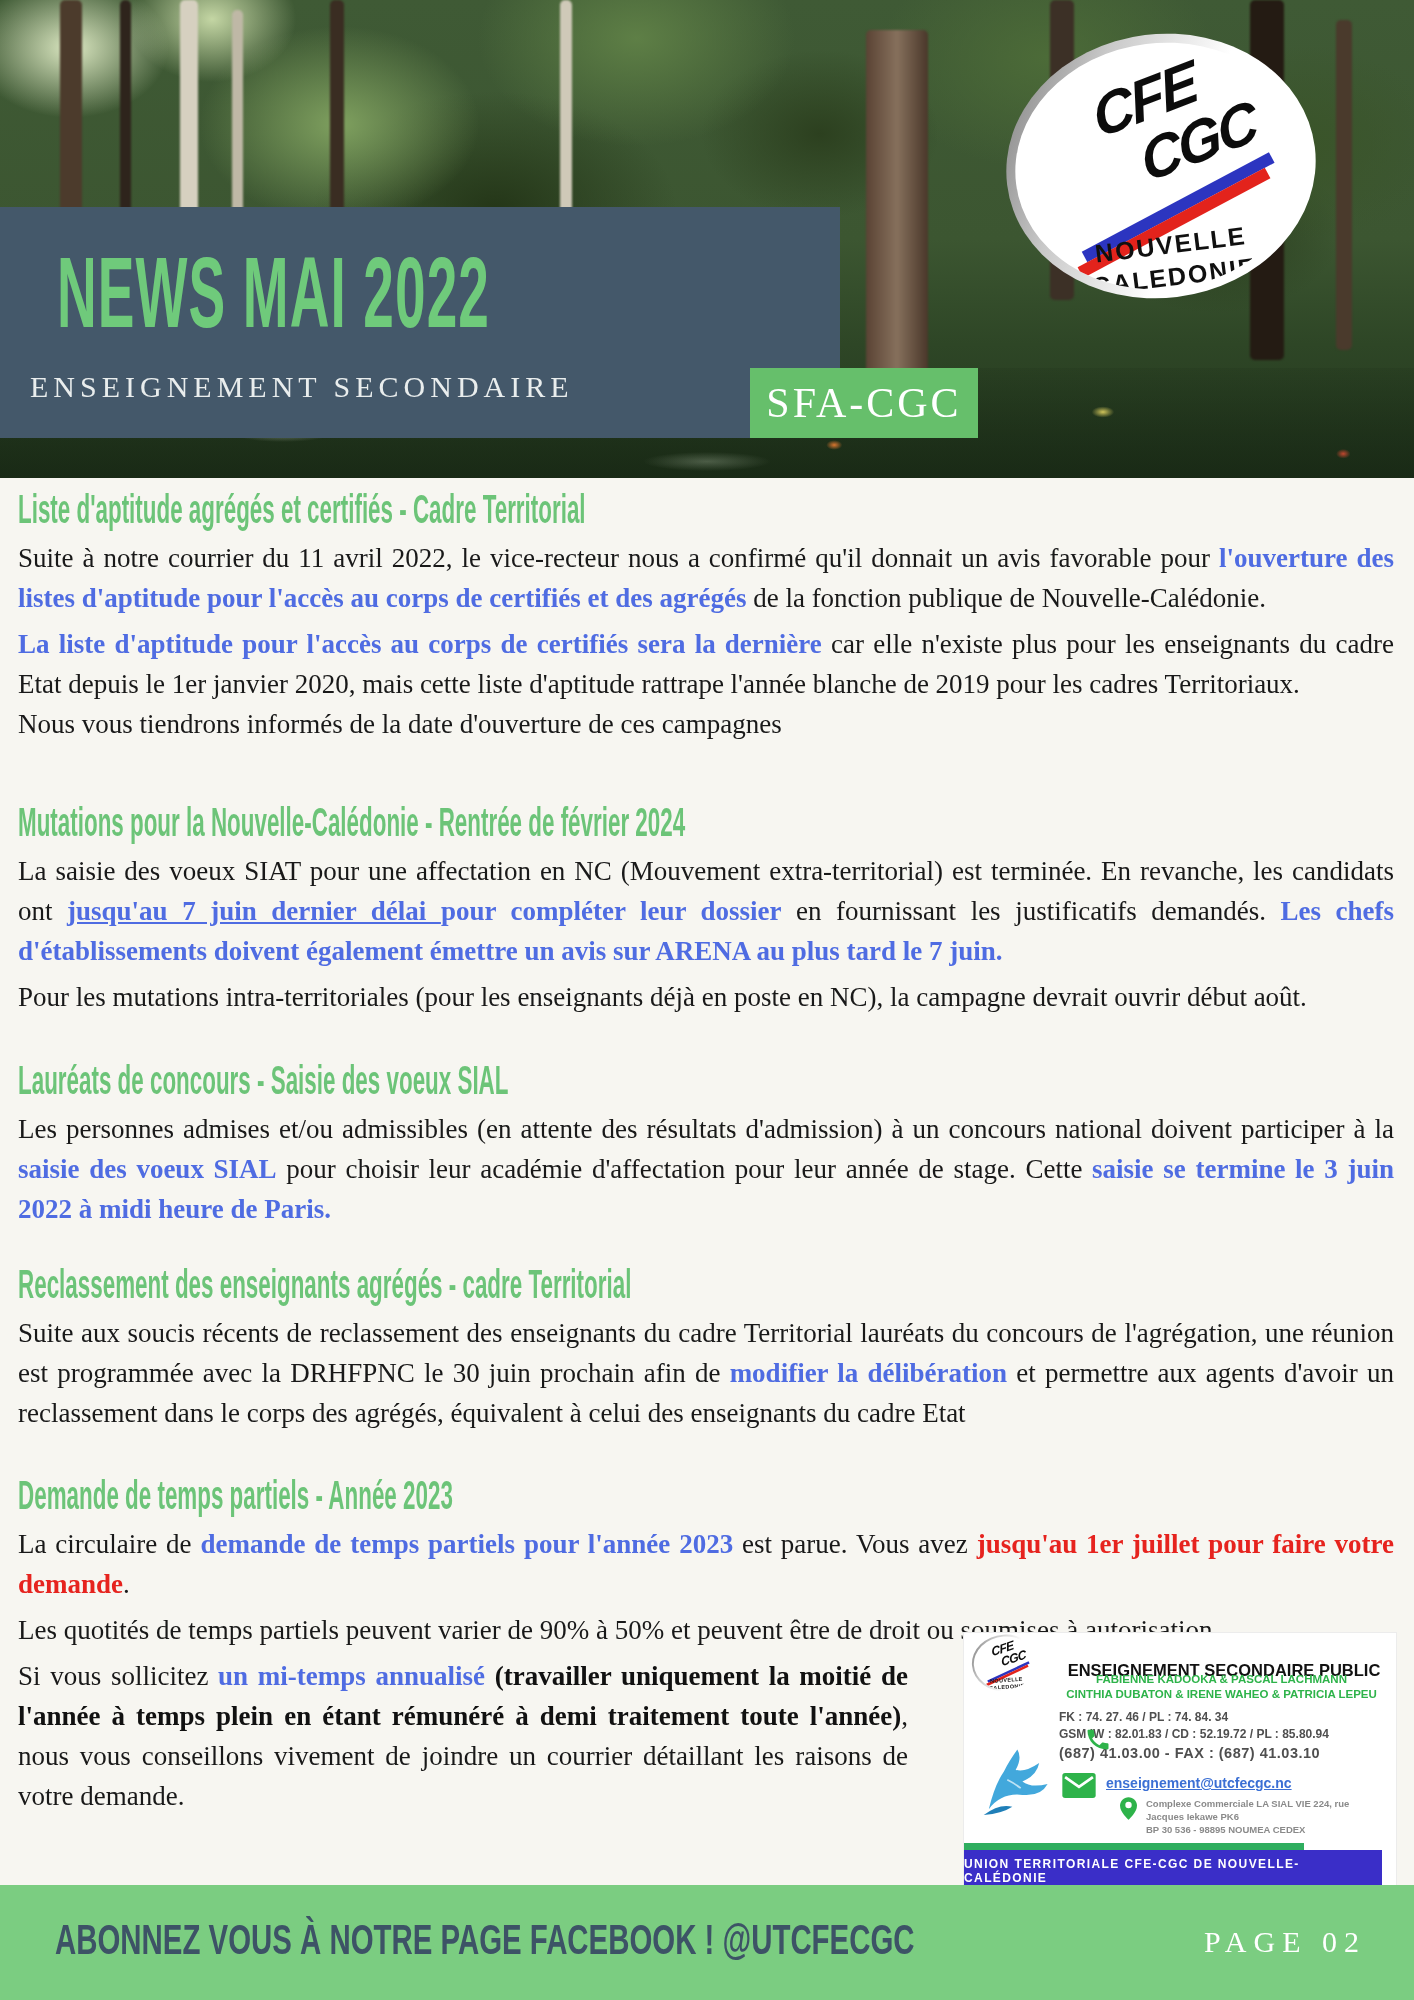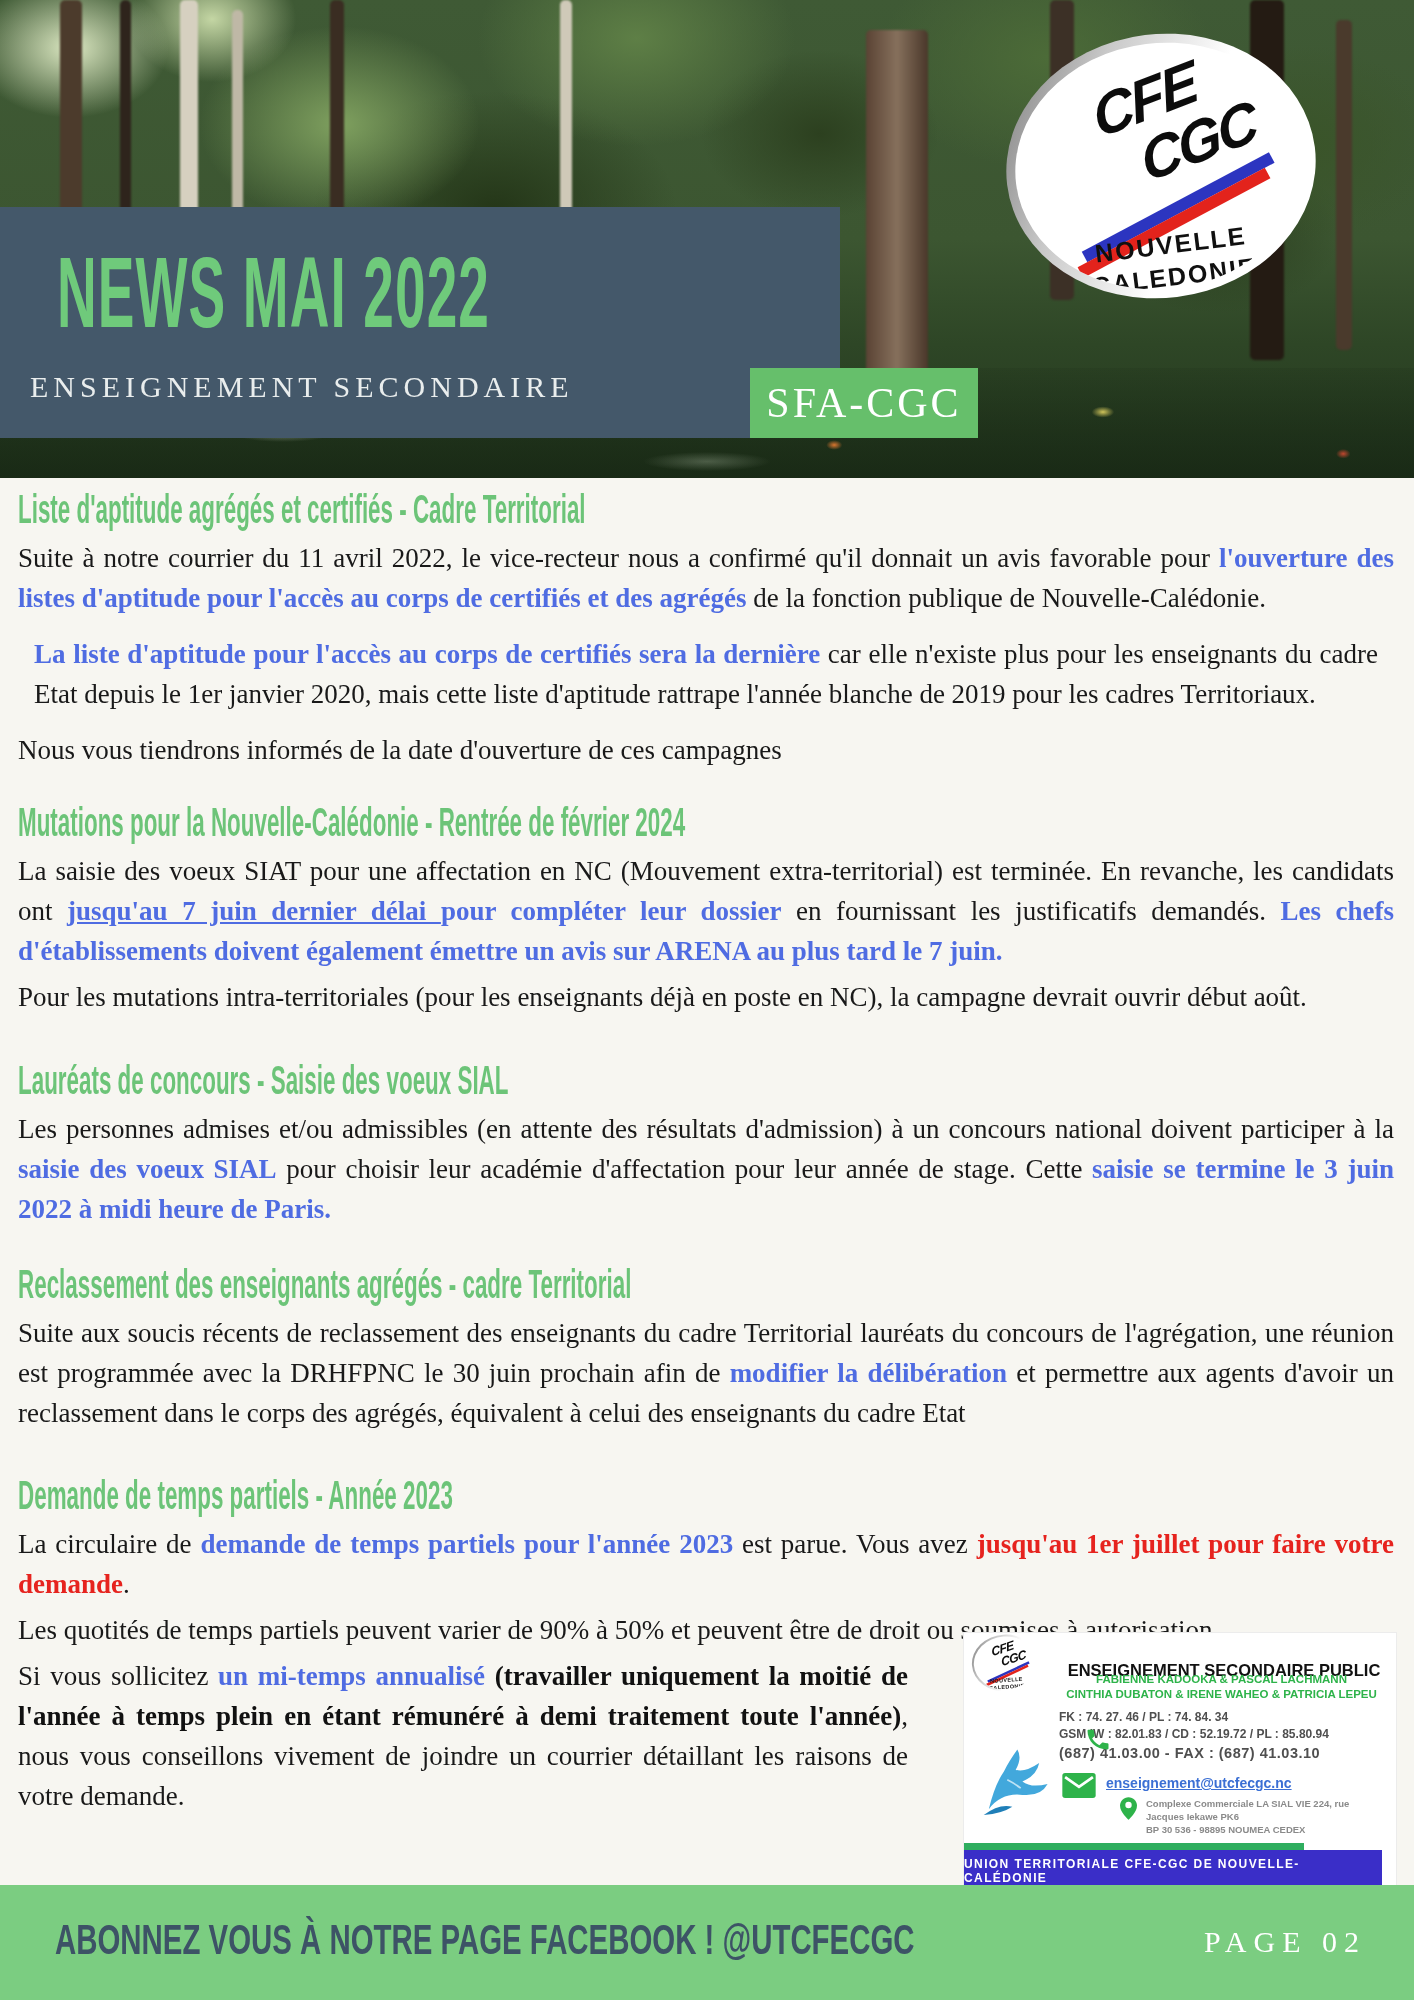--- a/index.html
+++ b/index.html
@@ -141,21 +141,21 @@
             <div>CALEDONIE</div>
           </div>
         </div>
       </div>
     </div>
   </div>
 
   <div class="section sec1">
     <h2 class="section-head">Liste d'aptitude agrégés et certifiés - Cadre Territorial</h2>
     <p class="body-text"><span class="seg-n">Suite à notre courrier du 11 avril 2022, le vice-recteur nous a confirmé qu'il donnait un avis favorable pour </span><span class="seg-b">l'ouverture des listes d'aptitude pour l'accès au corps de certifiés et des agrégés</span><span class="seg-n"> de la fonction publique de Nouvelle-Calédonie.</span></p>
-    <p class="body-text" style="margin:16px;"><span class="seg-b">La liste d'aptitude pour l'accès au corps de certifiés sera la dernière</span><span class="seg-n"> car elle n'existe plus pour les enseignants du cadre Etat depuis le 1er janvier 2020, mais cette liste d'aptitude rattrape l'année blanche de 2019 pour les cadres Territoriaux.</span></p>
+    <p class="body-text" style="margin:0;"><span class="seg-b">La liste d'aptitude pour l'accès au corps de certifiés sera la dernière</span><span class="seg-n"> car elle n'existe plus pour les enseignants du cadre Etat depuis le 1er janvier 2020, mais cette liste d'aptitude rattrape l'année blanche de 2019 pour les cadres Territoriaux.</span></p>
     <p class="body-text" style="margin:0;"><span class="seg-n">Nous vous tiendrons informés de la date d'ouverture de ces campagnes</span></p>
   </div>
 
   <div class="section sec2">
     <h2 class="section-head">Mutations pour la Nouvelle-Calédonie - Rentrée de février 2024</h2>
     <p class="body-text"><span class="seg-n">La saisie des voeux SIAT pour une affectation en NC (Mouvement extra-territorial) est terminée. En revanche, les candidats ont </span><span class="seg-bu">jusqu'au 7 juin dernier délai </span><span class="seg-b">pour compléter leur dossier</span><span class="seg-n"> en fournissant les justificatifs demandés. </span><span class="seg-b">Les chefs d'établissements doivent également émettre un avis sur ARENA au plus tard le 7 juin.</span></p>
     <p class="body-text"><span class="seg-n">Pour les mutations intra-territoriales (pour les enseignants déjà en poste en NC), la campagne devrait ouvrir début août.</span></p>
   </div>
 
   <div class="section sec3">

